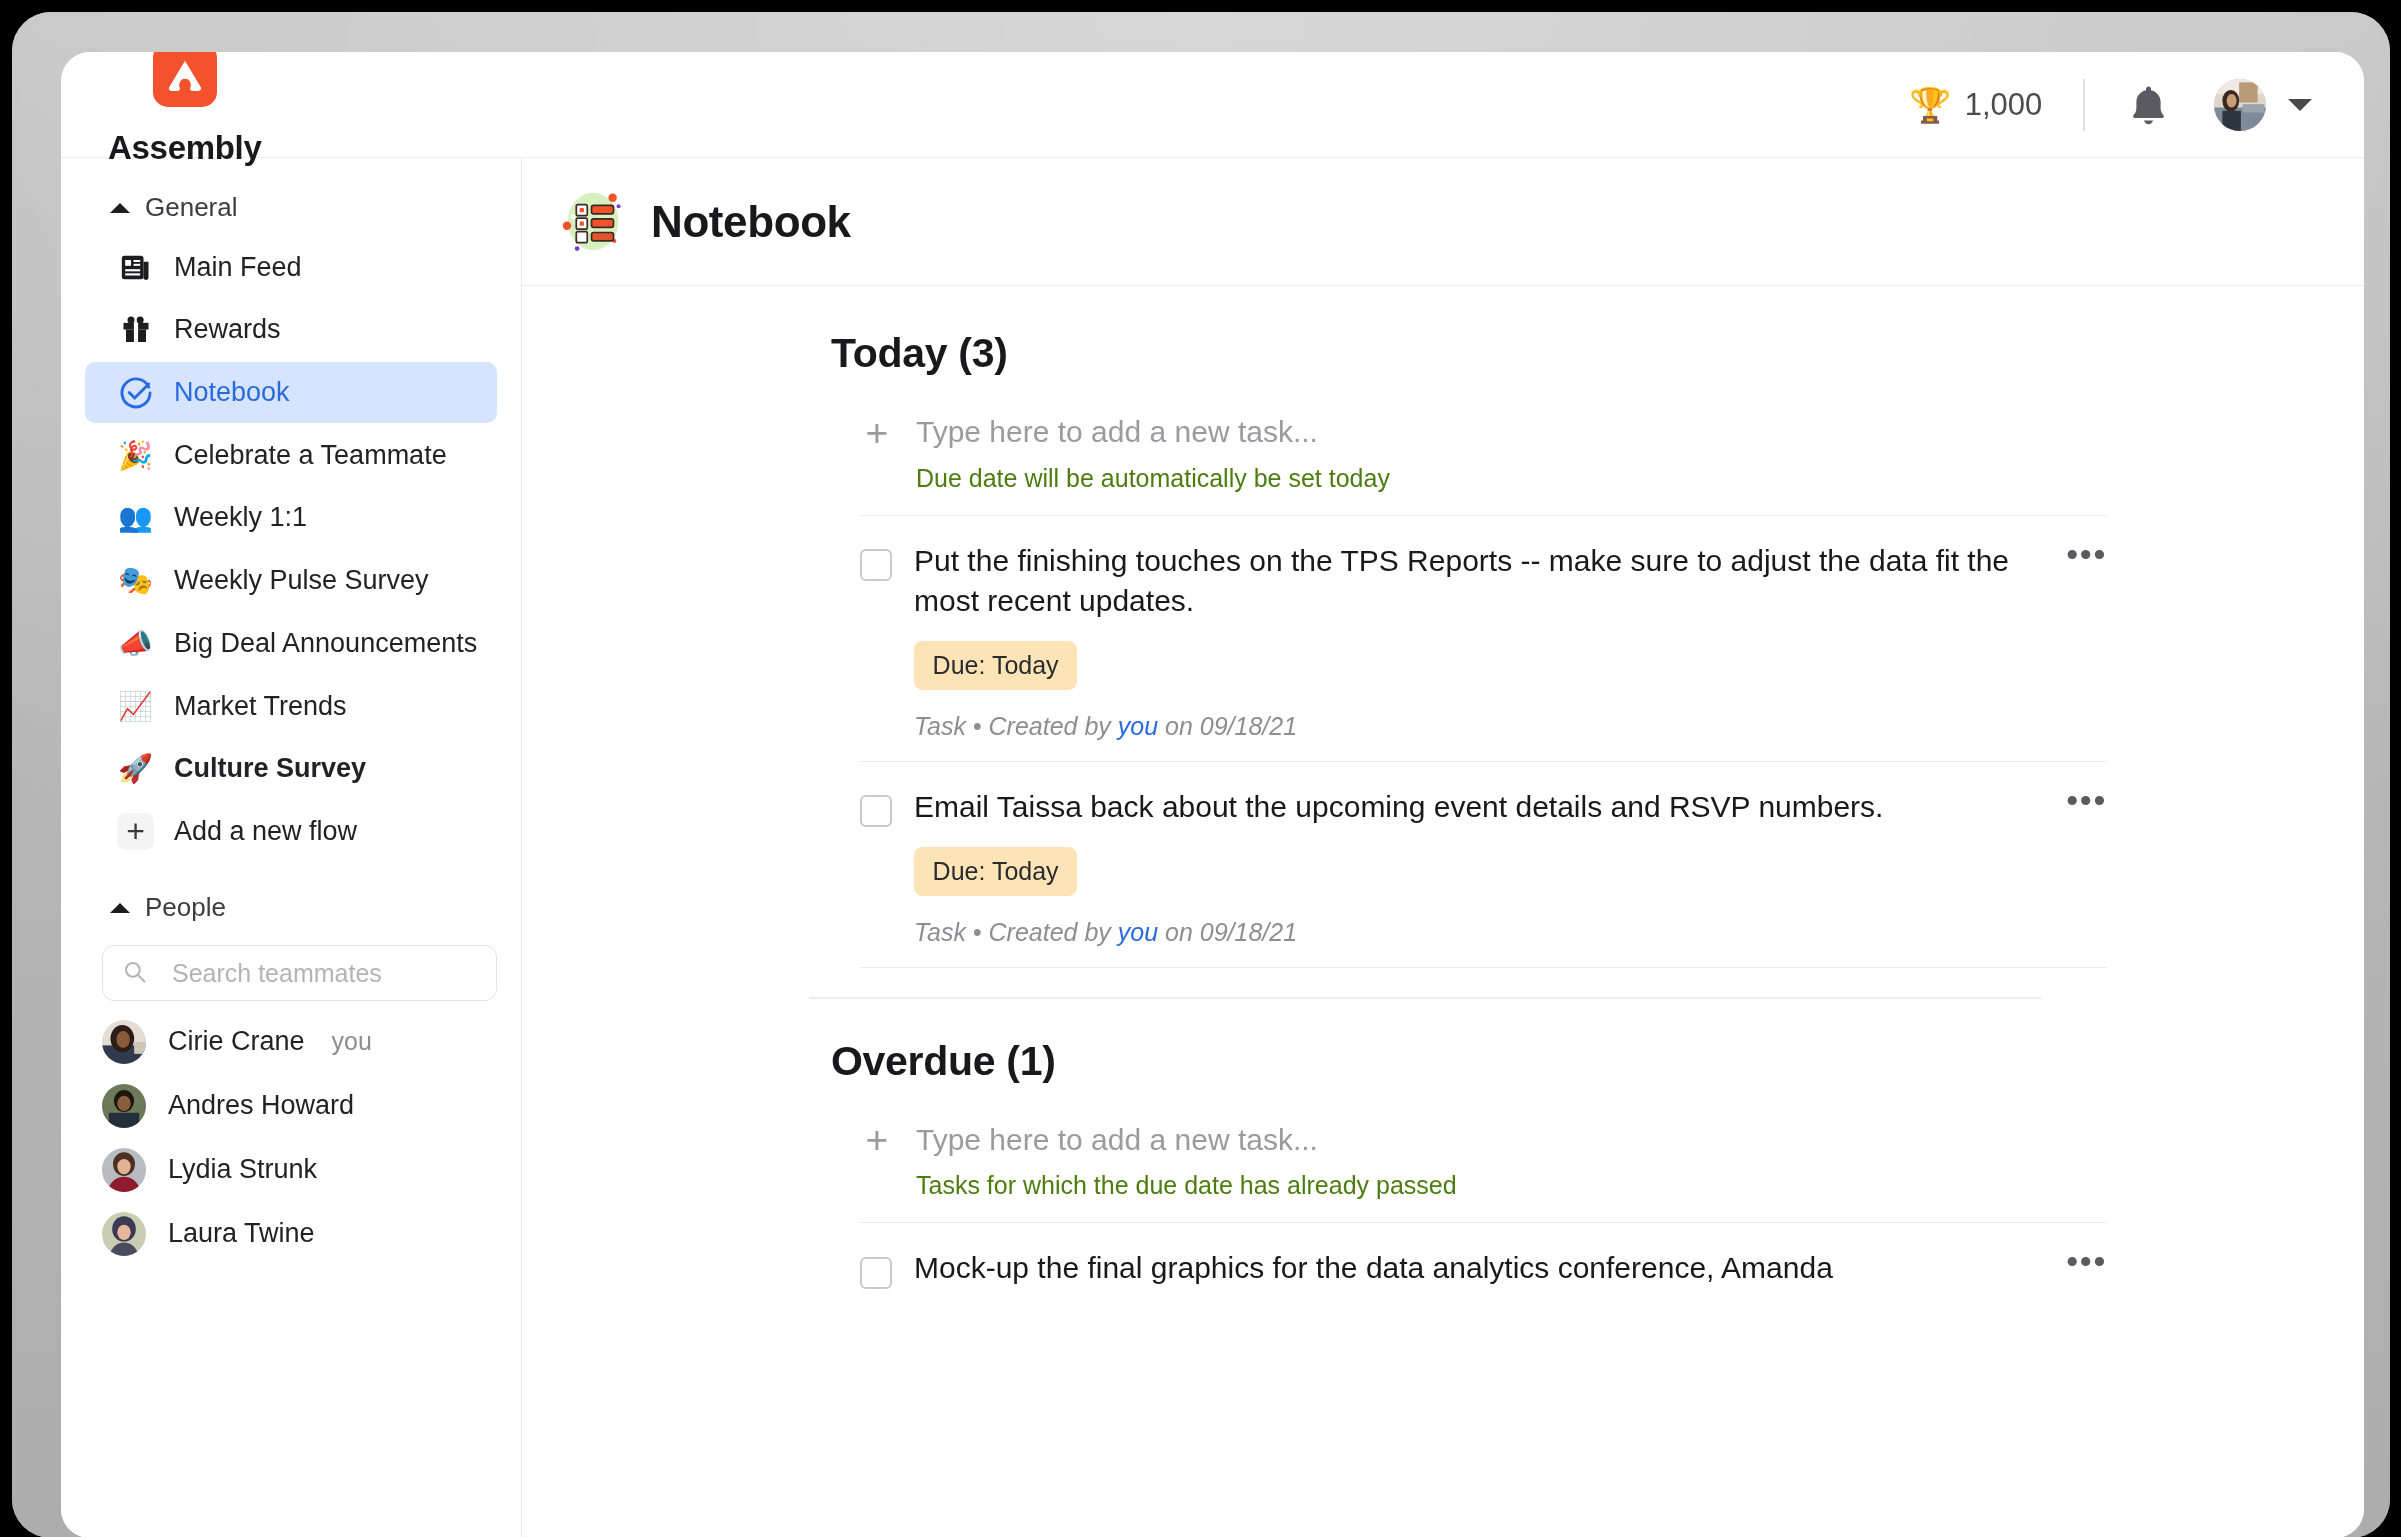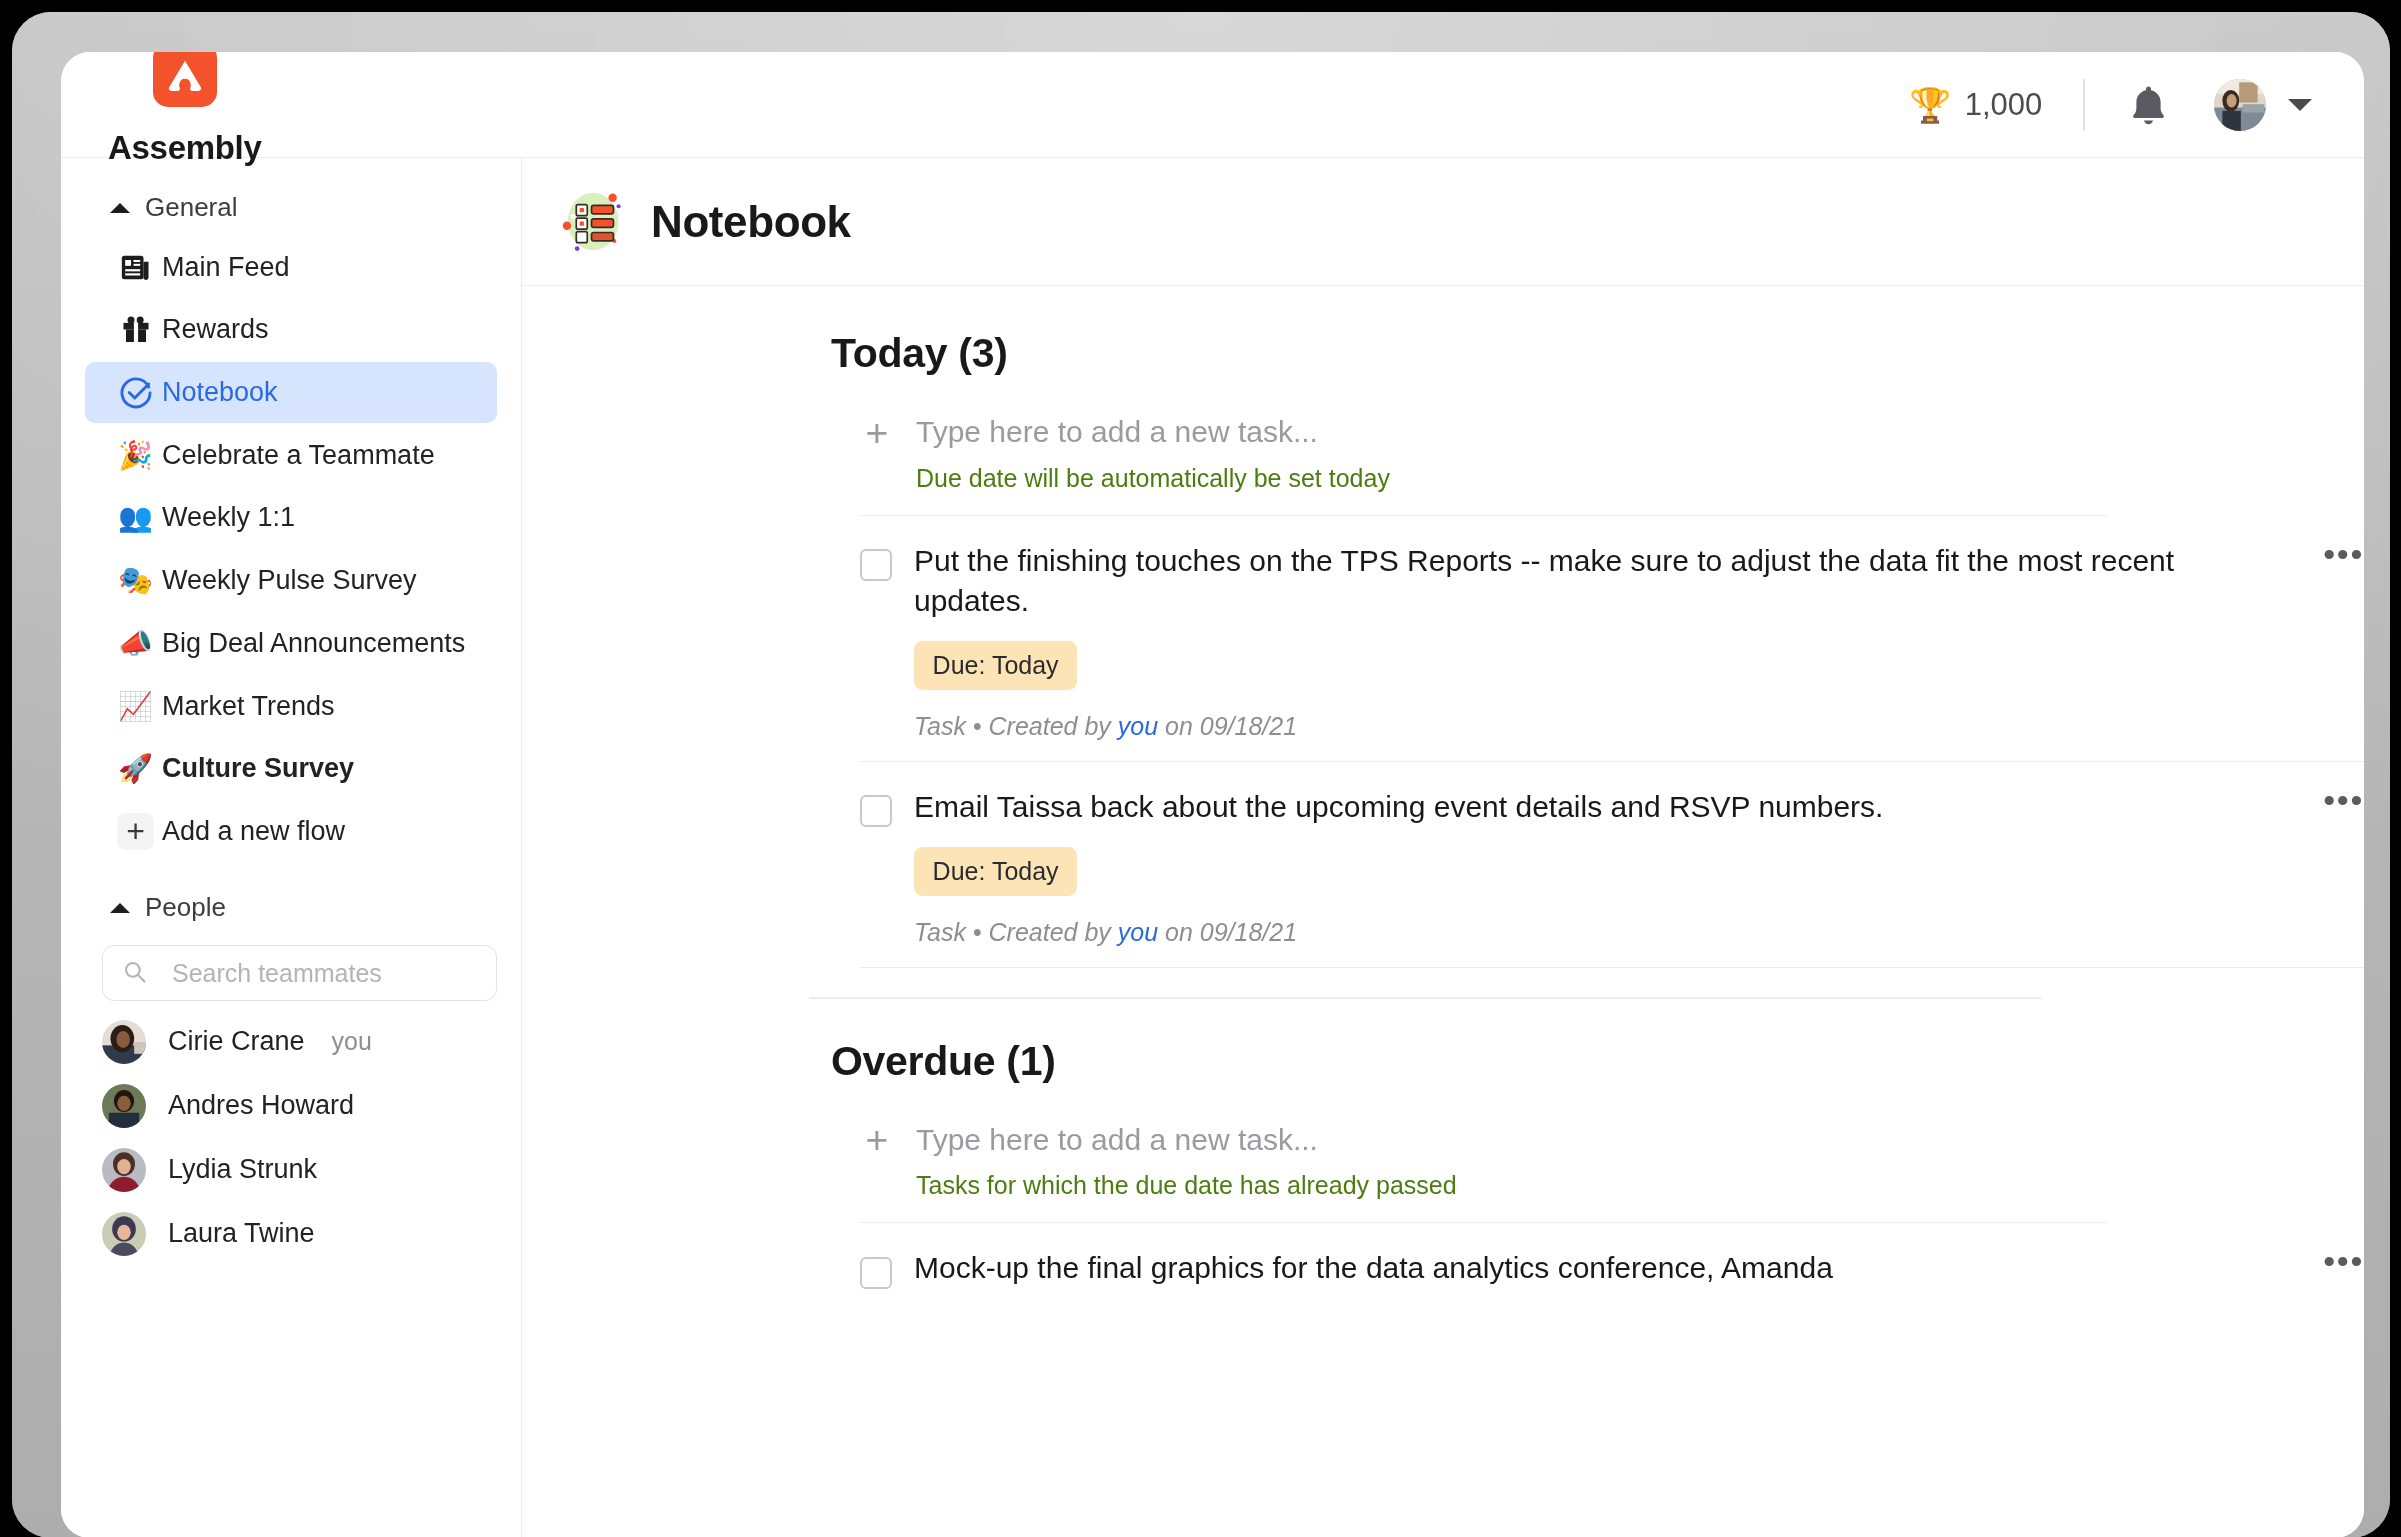--- a/index.html
+++ b/index.html
@@ -121,21 +121,21 @@
     font-size: 26px;
     color: #3c3c43;
   }
   .tri-up {
     width: 0; height: 0;
     border-left: 10px solid transparent;
     border-right: 10px solid transparent;
     border-bottom: 10px solid #1d1d1f;
   }
   .nav-item {
-    display: flex; align-items: center; gap: 8px;
+    display: flex; align-items: center; gap: 20px;
     height: 61px;
     margin: 1.7px 24px 1.7px 24px;
     padding-left: 32px;
     border-radius: 10px;
     font-size: 27px;
     color: #222226;
     cursor: pointer;
   }
   .nav-item.selected {
     background: #d6e4fd;
@@ -230,20 +230,21 @@
     width: 34px; text-align: center;
     font-size: 39px; font-weight: 300; color: #9a9aa0; line-height: 1;
   }
   .addrow .hint {
     margin-left: 56px;
     margin-top: 12px;
     font-size: 25px; color: #4d7c0f;
   }
   .task {
     margin-left: 338px;
+    margin-right: 257px;
     padding: 25px 0 20px 0;
     border-bottom: 1.7px solid #ececec;
     display: flex;
     gap: 22px;
     position: relative;
   }
   .task.nolast { border-bottom: none; }
   .chk {
     width: 32px; min-width: 32px; height: 32px;
     border: 2.5px solid #c9c9cd;

